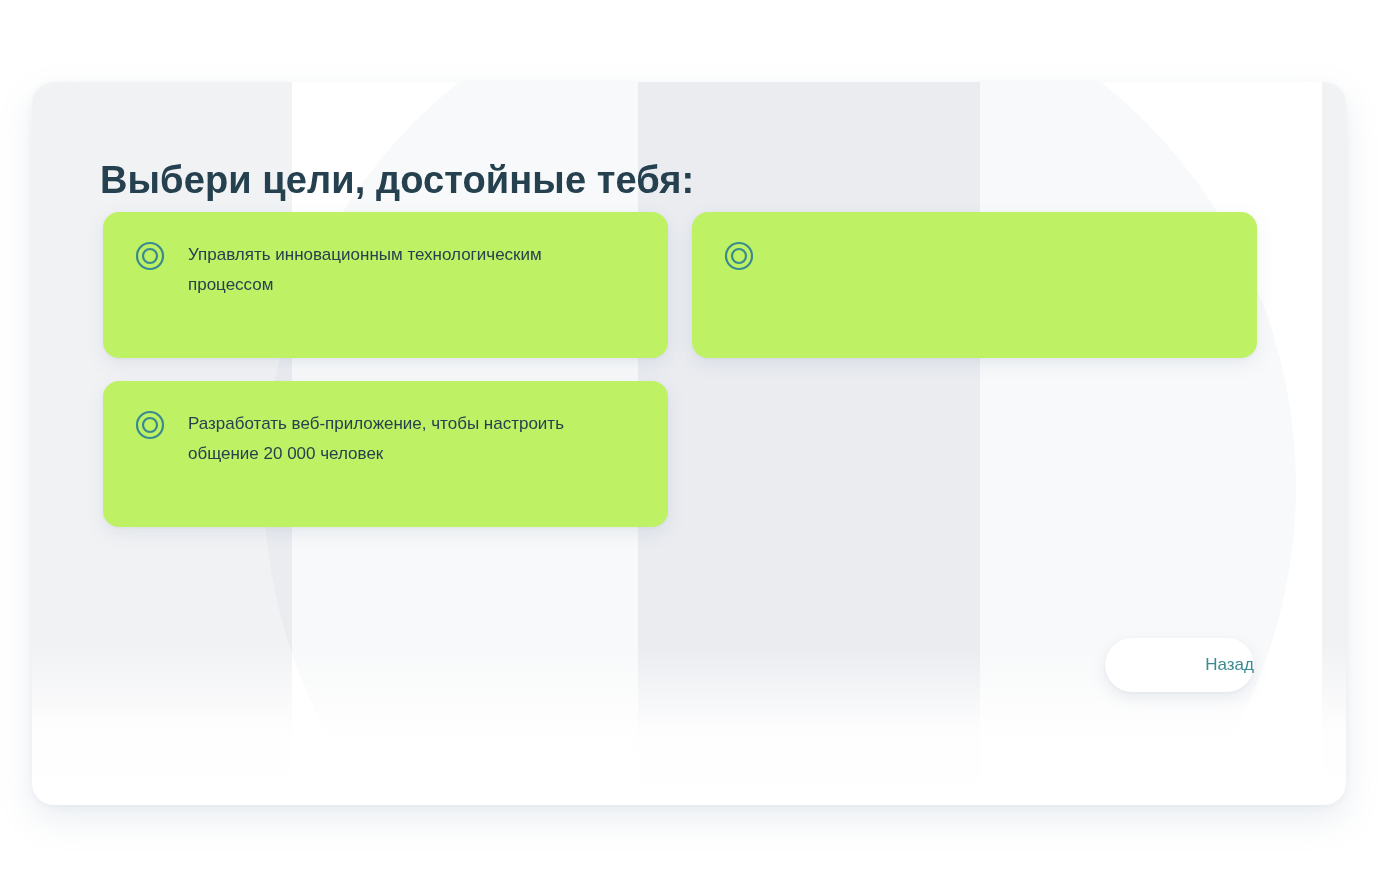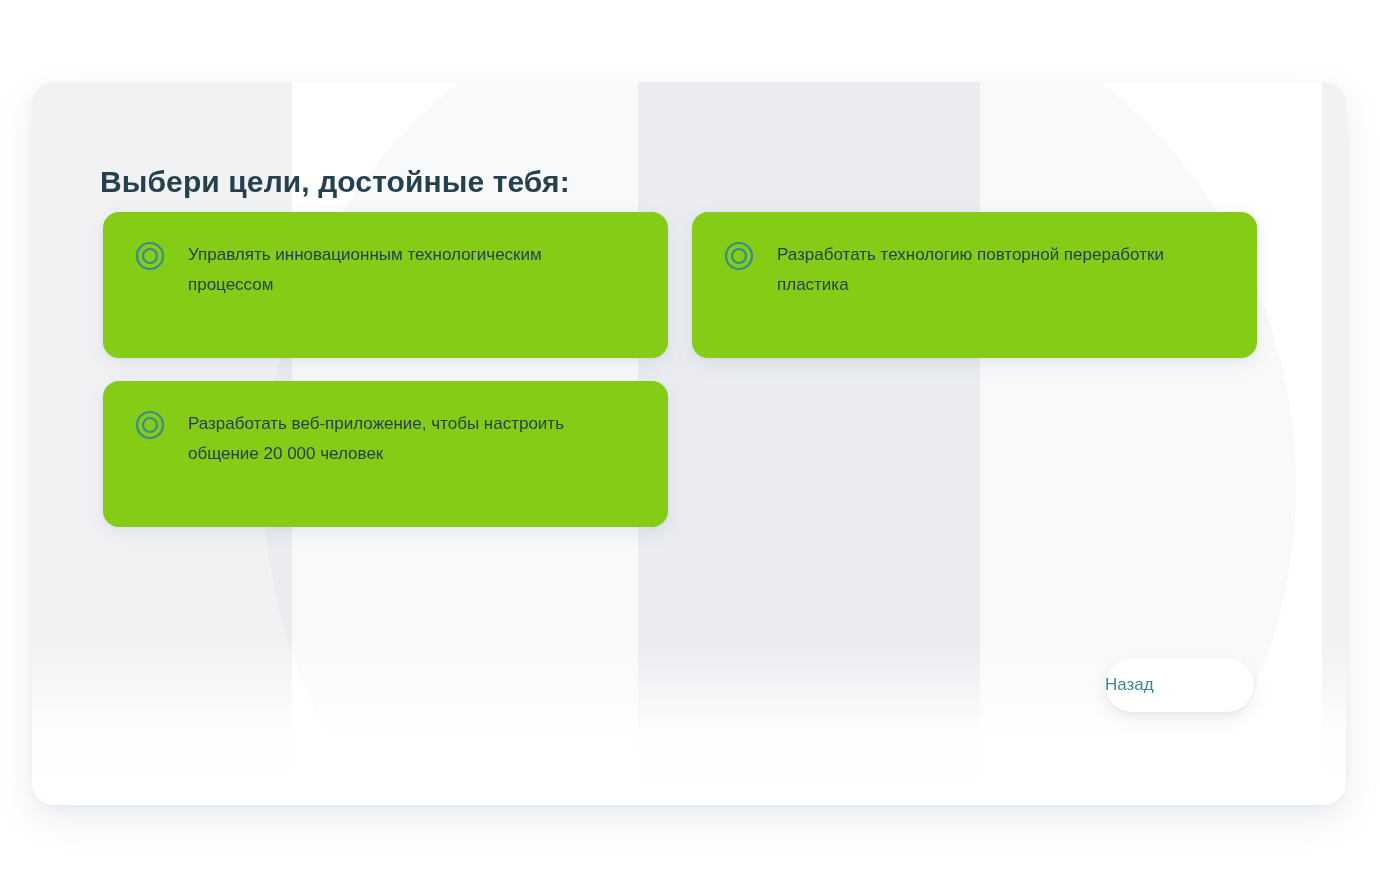--- a/index.html
+++ b/index.html
@@ -87,43 +87,43 @@
 
   
   .content {
     position: absolute;
     inset: 0;
   }
 
   .page-title {
     position: absolute;
     left: 68px;
-    top: 59px;
-    font-size: 30px;
+    top: 52px;
+    font-size: 38px;
     line-height: 42px;
     color: #25404f;
     letter-spacing: 0.1px;
     white-space: nowrap;
   }
 
   .goal-grid {
     position: absolute;
     left: 71px;
     top: 130px;
     width: 1152px;
     display: grid;
     grid-template-columns: 565px 565px;
     grid-column-gap: 24px;
     grid-row-gap: 23px;
   }
 
   .goal-card {
     position: relative;
     height: 146px;
-    background: #84cc16;
+    background: #bef264;
     border-radius: 16px;
     box-shadow: 0 6px 18px rgba(110, 130, 160, 0.13),
                 0 1px 3px rgba(110, 130, 160, 0.08);
     box-sizing: border-box;
     padding: 28px 30px 0 32px;
     display: flex;
     align-items: flex-start;
     cursor: pointer;
   }
 
@@ -140,31 +140,31 @@
     font-size: 17px;
     line-height: 30px;
     color: #27414f;
     max-width: 420px;
   }
 
   
   .back-button {
     position: absolute;
     left: 1073px;
-    top: 576px;
+    top: 556px;
     width: 149px;
     height: 54px;
     border: none;
     border-radius: 27px;
     background: #ffffff;
     color: #3a8a90;
     font-family: "Liberation Sans", sans-serif;
     font-size: 17px;
     line-height: 54px;
-    text-align: left;
+    text-align: right;
     padding: 0;
     cursor: pointer;
     box-shadow: 0 6px 16px rgba(110, 130, 160, 0.14),
                 0 1px 3px rgba(110, 130, 160, 0.08);
   }
 </style>
 </head>
 <body>
 
 <div class="stage">
@@ -195,21 +195,20 @@
             <circle cx="15" cy="15" r="7" fill="none" stroke="#3a8a90" stroke-width="2.2"></circle>
           </svg>
           <span class="goal-text">Управлять инновационным технологическим процессом</span>
         </div>
 
         <div class="goal-card">
           <svg class="goal-icon" viewBox="0 0 30 30">
             <circle cx="15" cy="15" r="13" fill="none" stroke="#3a8a90" stroke-width="2.2"></circle>
             <circle cx="15" cy="15" r="7" fill="none" stroke="#3a8a90" stroke-width="2.2"></circle>
           </svg>
-          <span class="goal-text">Разработать технологию повторной переработки пластика</span>
         </div>
 
 
         <div class="goal-card">
           <svg class="goal-icon" viewBox="0 0 30 30">
             <circle cx="15" cy="15" r="13" fill="none" stroke="#3a8a90" stroke-width="2.2"></circle>
             <circle cx="15" cy="15" r="7" fill="none" stroke="#3a8a90" stroke-width="2.2"></circle>
           </svg>
           <span class="goal-text">Разработать веб-приложение, чтобы настроить общение 20 000 человек</span>
         </div>

